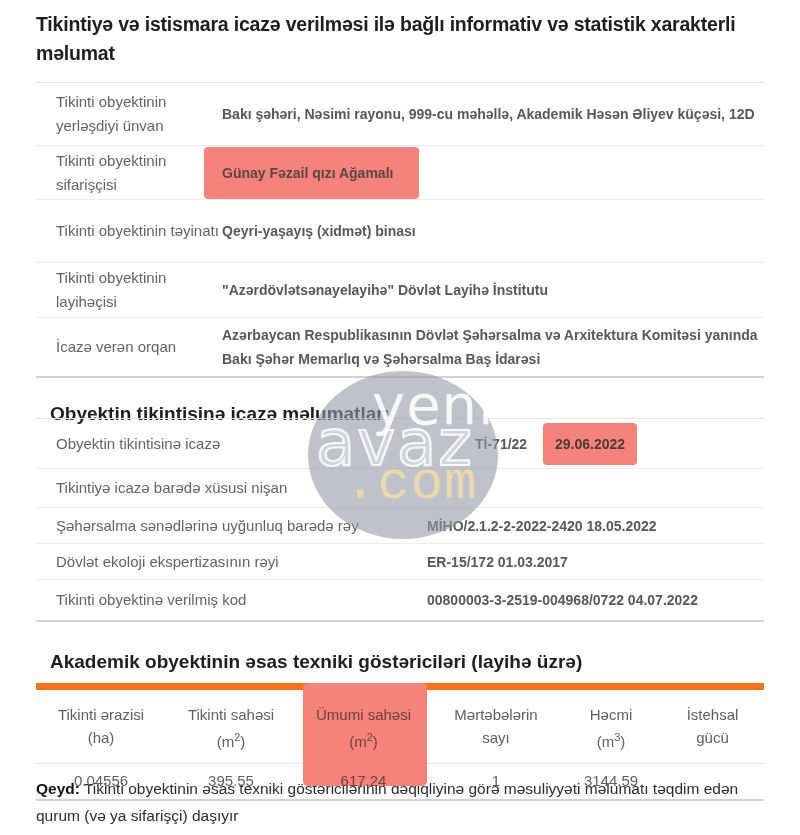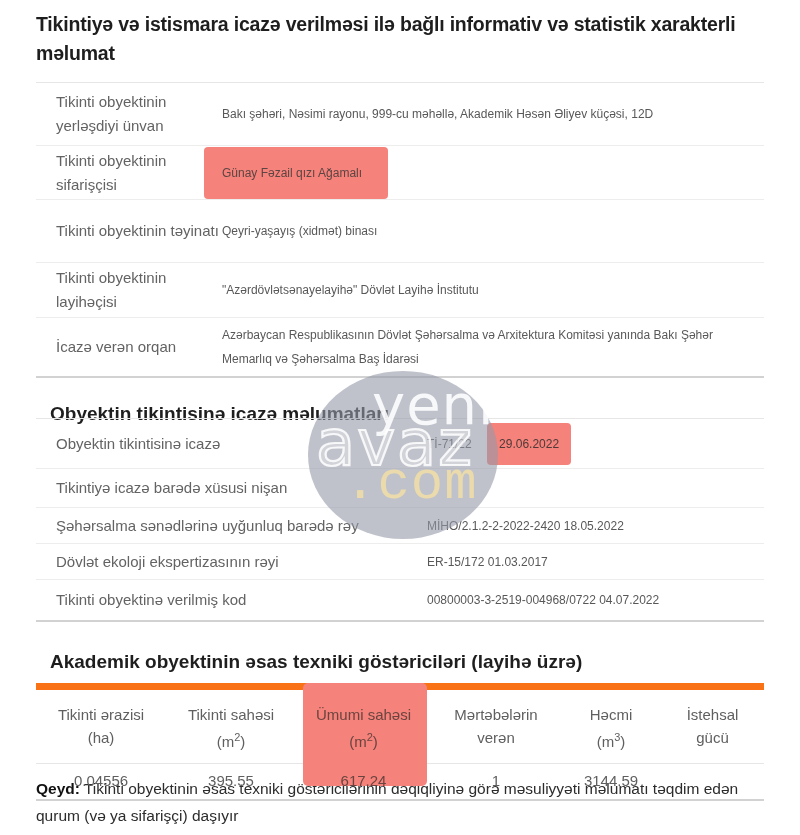--- a/index.html
+++ b/index.html
@@ -28,34 +28,34 @@
     position:absolute;left:36px;width:728px;
     border-top:1px solid #e6e6e6;border-bottom:2px solid #d2d2d2;
   }
   .tbl .row{
     display:flex;align-items:center;
     padding-left:20px;border-bottom:1px solid #ededed;
     box-sizing:border-box;
   }
   .tbl .row:last-child{border-bottom:none;}
   .tbl .label{flex:none;font-size:15px;color:#636363;line-height:24px;}
-  .tbl .value{font-size:12px;color:#585858;line-height:24px;}
+  .tbl .value{font-size:14px;color:#585858;line-height:24px;font-weight:bold;}
 
   .tbl1{top:82px;}
   .tbl1 .label{width:166px;}
   .tbl1 .value{width:540px;}
   .tbl1 .row:nth-child(1){min-height:63px;}
   .tbl1 .row:nth-child(2){min-height:54px;}
   .tbl1 .row:nth-child(3){min-height:63px;}
   .tbl1 .row:nth-child(4){min-height:55px;}
   .tbl1 .row:nth-child(5){min-height:58px;}
 
   .tbl2{top:418px;}
   .tbl2 .label{width:371px;}
-  .tbl2 .row:nth-child(1){min-height:50px;}
+  .tbl2 .row:nth-child(1){min-height:50px;gap:48px;}
   .tbl2 .row:nth-child(2){min-height:39px;}
   .tbl2 .row:nth-child(3){min-height:36px;}
   .tbl2 .row:nth-child(4){min-height:36px;}
   .tbl2 .row:nth-child(5){min-height:40px;}
 
   
   .hl-box{
     display:inline-block;background:var(--hl,#f5827b);
     border-radius:4px;padding:14px 26px 14px 18px;margin-left:-18px;
     color:#5c4542;
@@ -179,21 +179,21 @@
         <div class="cell">
           <span>Tikinti sahəsi</span>
           <span>(m<sup>2</sup>)</span>
         </div>
         <div class="cell hl">
           <span>Ümumi sahəsi</span>
           <span>(m<sup>2</sup>)</span>
         </div>
         <div class="cell">
           <span>Mərtəbələrin</span>
-          <span>verən</span>
+          <span>sayı</span>
         </div>
         <div class="cell">
           <span>Həcmi</span>
           <span>(m<sup>3</sup>)</span>
         </div>
         <div class="cell">
           <span>İstehsal</span>
           <span>gücü</span>
         </div>
       </div>

